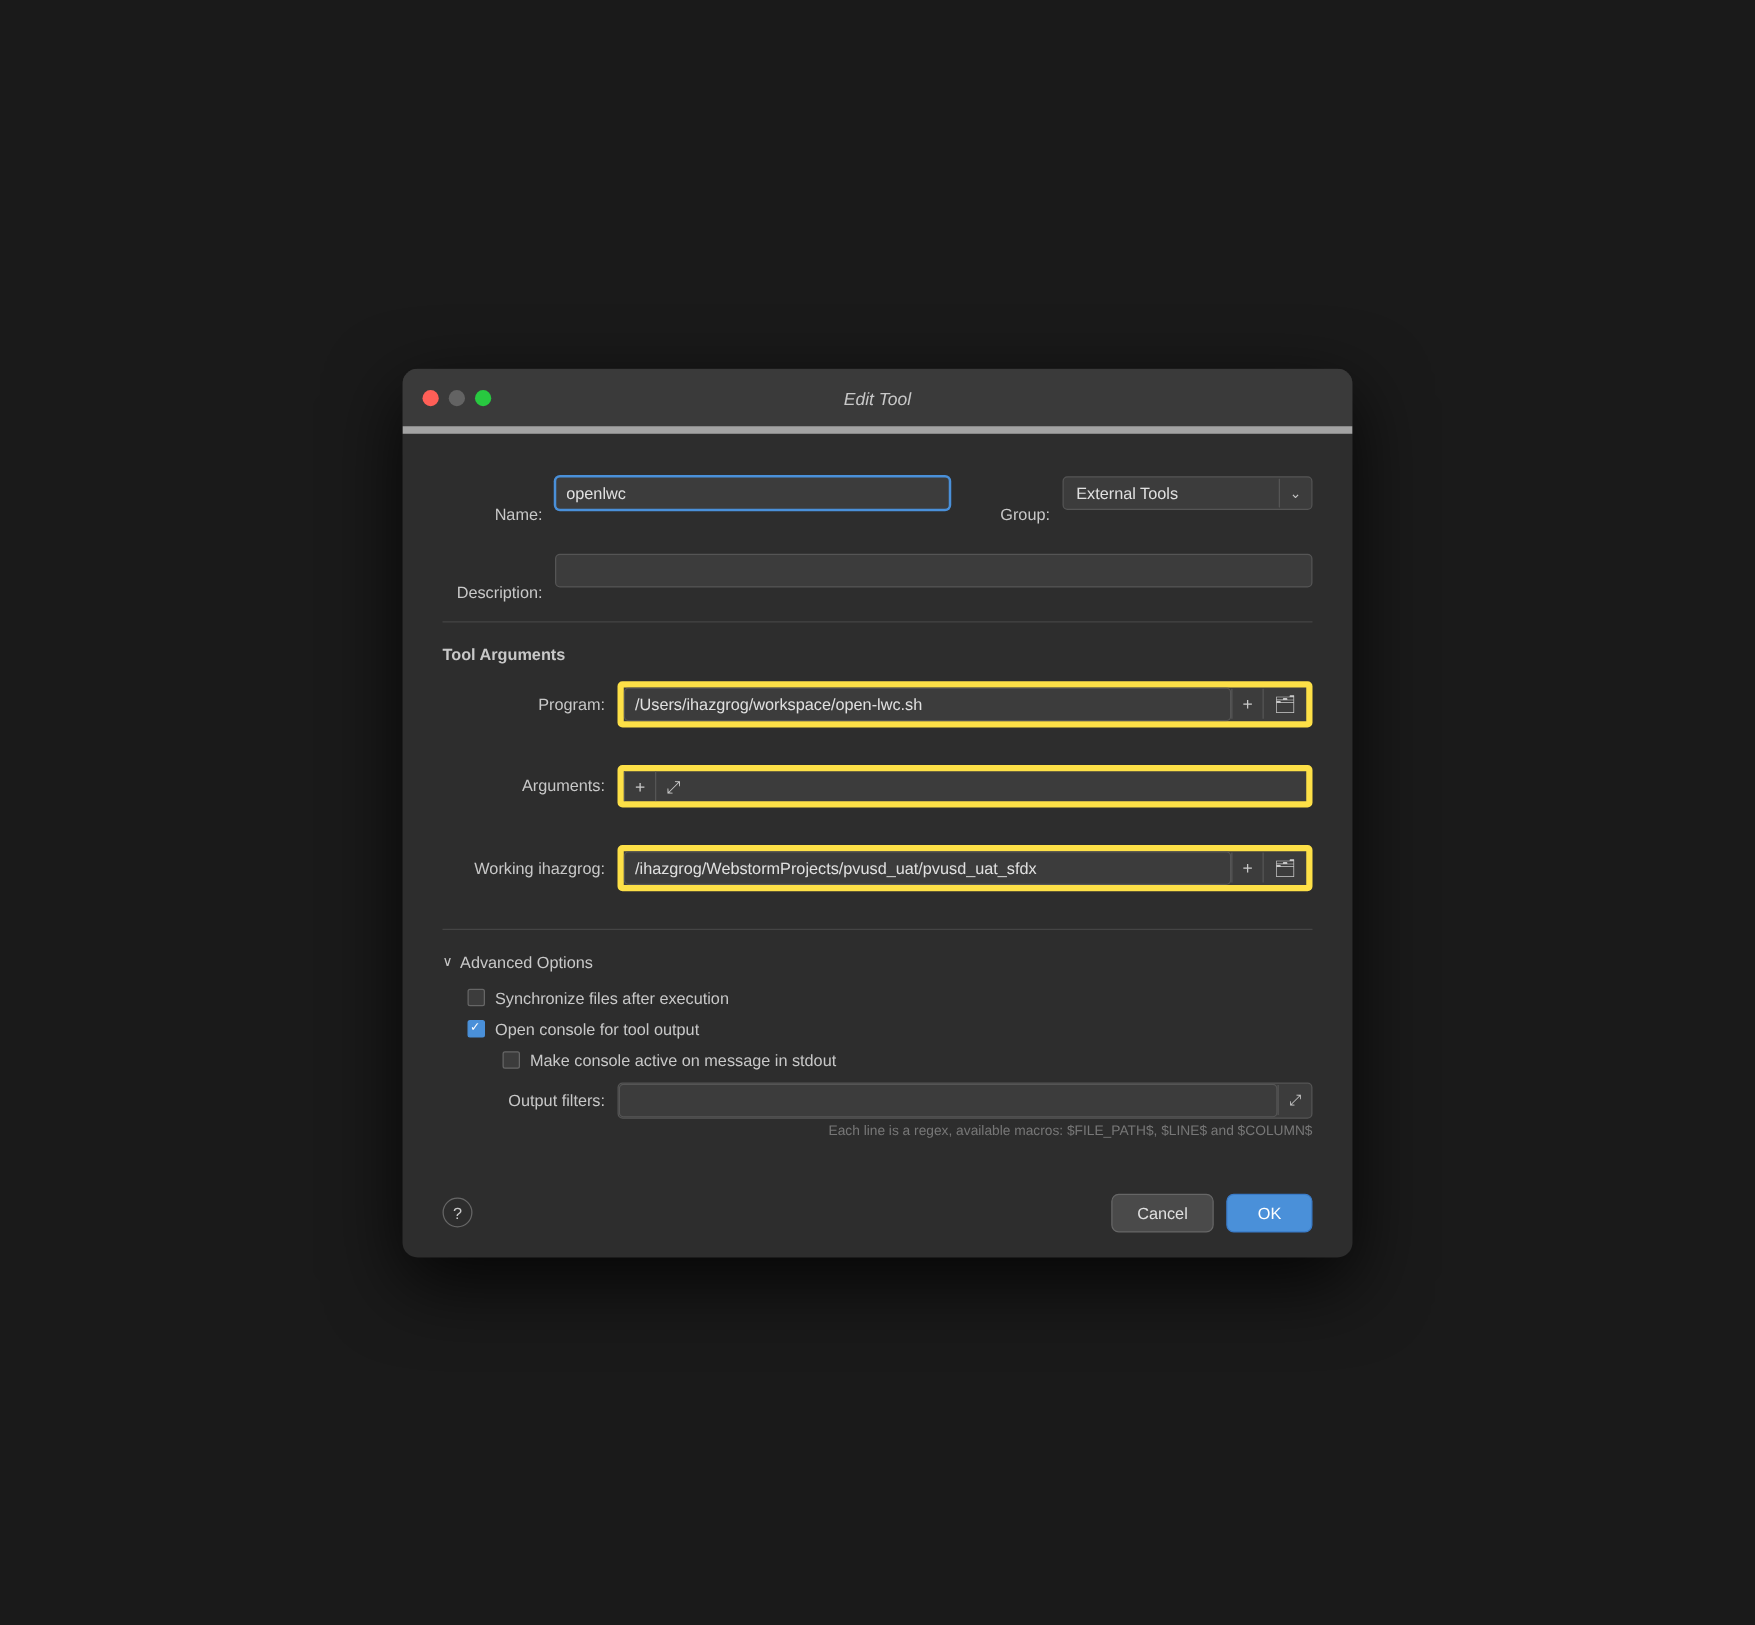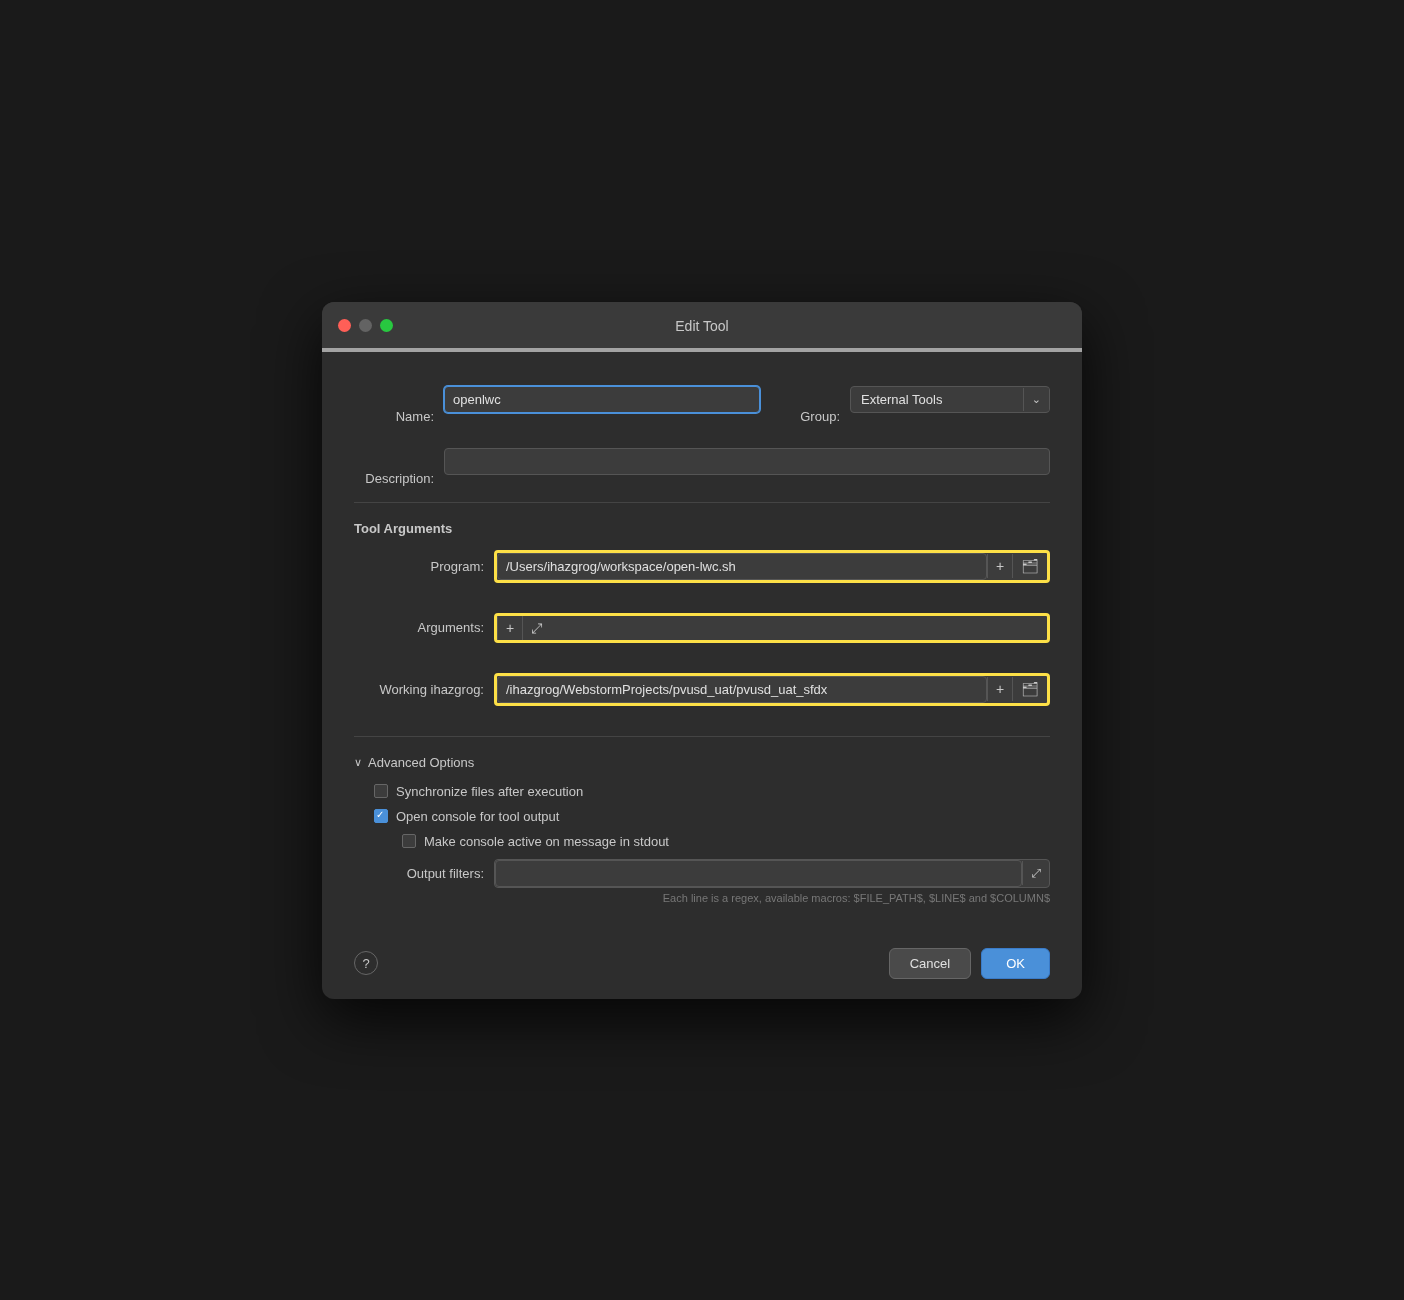--- a/index.html
+++ b/index.html
@@ -26,21 +26,22 @@
       overflow: hidden;
     }
 
     .title-bar {
       background: #3a3a3a;
       padding: 16px 20px 14px;
       display: flex;
       align-items: center;
       justify-content: center;
       position: relative;
-      border-bottom: 4px solid #a3a3a3;
+      border-bottom: 6px solid #a3a3a3;
+      font-style: italic;
     }
 
     .traffic-lights {
       position: absolute;
       left: 16px;
       display: flex;
       gap: 8px;
       align-items: center;
     }
 
@@ -171,21 +172,21 @@
       font-size: 13px;
       min-width: 130px;
       text-align: right;
     }
 
     .field-input-wrapper {
       flex: 1;
       display: flex;
       align-items: center;
       background: #3c3c3c;
-      border: 3px solid #fde047;
+      border: 5px solid #fde047;
       border-radius: 4px;
       overflow: hidden;
     }
 
     .field-input-text {
       color: #e0e0e0;
       font-size: 13px;
       padding: 5px 8px;
       flex: 1;
       background: transparent;

